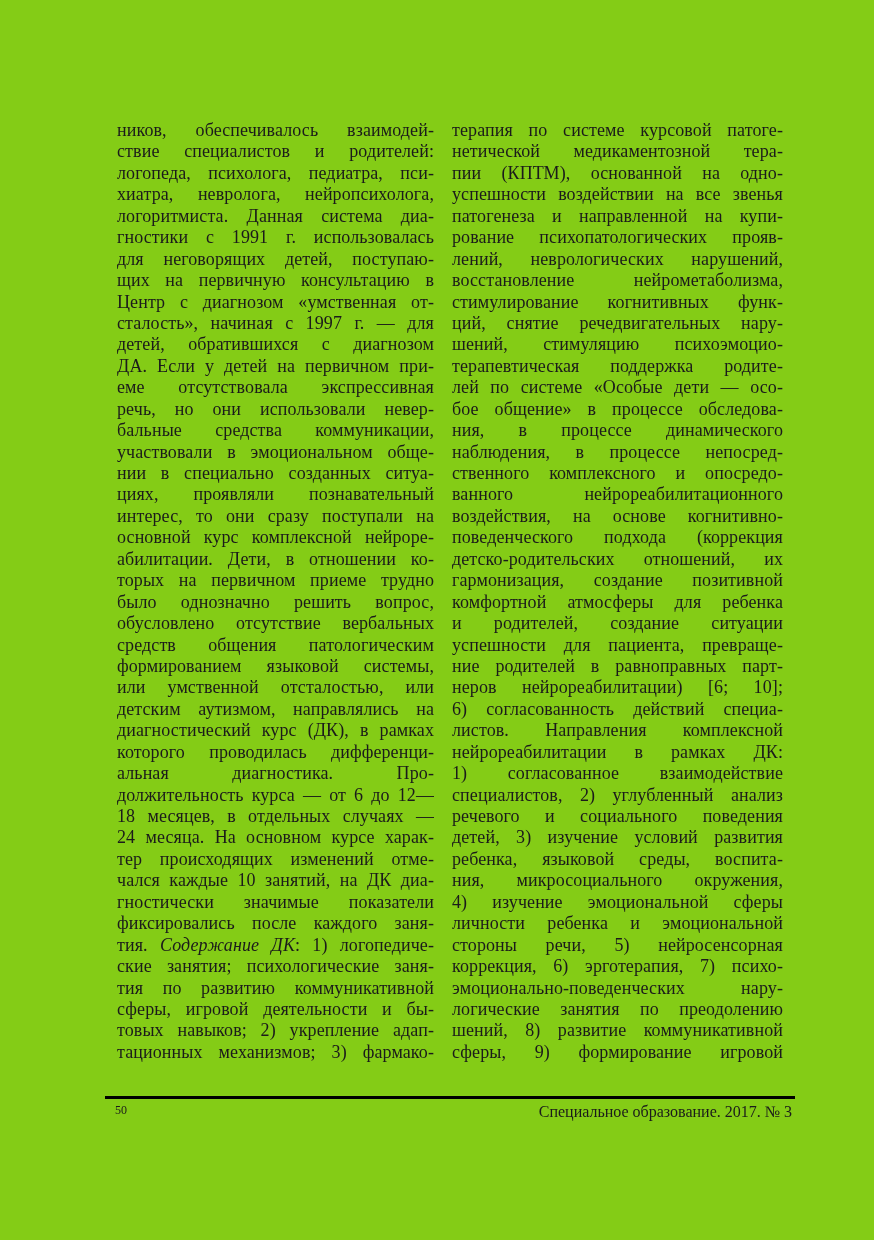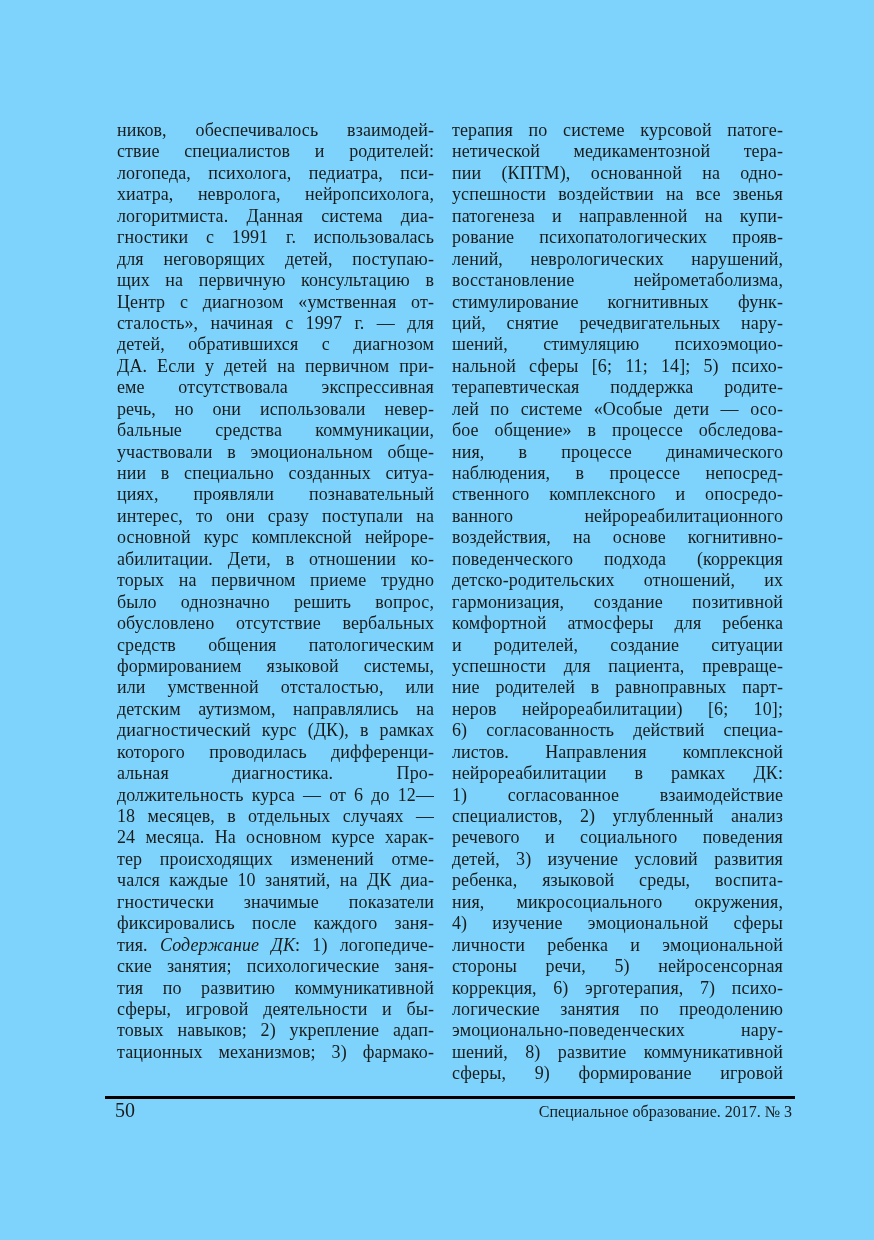--- a/index.html
+++ b/index.html
@@ -11,21 +11,21 @@
     height: 1240px;
     position: relative;
     background: #ffffff;
     font-family: "Liberation Serif", serif;
     color: #1b1b1b;
     overflow: hidden;
   }
   .page {
     position: absolute;
     inset: 0;
-    background: #7dd3fc;
+    background: #84cc16;
   }
   .columns {
     position: absolute;
     left: 117px;
     top: 120px;
     width: 666px;
     display: flex;
     justify-content: space-between;
   }
   .column {
@@ -50,21 +50,21 @@
     left: 105px;
     top: 1096px;
     width: 690px;
     height: 3px;
     background: #000000;
   }
   .footer-page-number {
     position: absolute;
     left: 115px;
     top: 1101px;
-    font-size: 20px;
+    font-size: 12px;
     line-height: 19px;
     text-align: center;
   }
   .footer-journal {
     position: absolute;
     right: 82px;
     top: 1102px;
     font-size: 16px;
     line-height: 19px;
     text-align: right;
@@ -127,21 +127,20 @@
         <div class="line">нетической медикаментозной тера-</div>
         <div class="line">пии (КПТМ), основанной на одно-</div>
         <div class="line">успешности воздействии на все звенья</div>
         <div class="line">патогенеза и направленной на купи-</div>
         <div class="line">рование психопатологических прояв-</div>
         <div class="line">лений, неврологических нарушений,</div>
         <div class="line">восстановление нейрометаболизма,</div>
         <div class="line">стимулирование когнитивных функ-</div>
         <div class="line">ций, снятие речедвигательных нару-</div>
         <div class="line">шений, стимуляцию психоэмоцио-</div>
-        <div class="line">нальной сферы [6; 11; 14]; 5) психо-</div>
         <div class="line">терапевтическая поддержка родите-</div>
         <div class="line">лей по системе «Особые дети — осо-</div>
         <div class="line">бое общение» в процессе обследова-</div>
         <div class="line">ния, в процессе динамического</div>
         <div class="line">наблюдения, в процессе непосред-</div>
         <div class="line">ственного комплексного и опосредо-</div>
         <div class="line">ванного нейрореабилитационного</div>
         <div class="line">воздействия, на основе когнитивно-</div>
         <div class="line">поведенческого подхода (коррекция</div>
         <div class="line">детско-родительских отношений, их</div>
@@ -157,22 +156,22 @@
         <div class="line">1) согласованное взаимодействие</div>
         <div class="line">специалистов, 2) углубленный анализ</div>
         <div class="line">речевого и социального поведения</div>
         <div class="line">детей, 3) изучение условий развития</div>
         <div class="line">ребенка, языковой среды, воспита-</div>
         <div class="line">ния, микросоциального окружения,</div>
         <div class="line">4) изучение эмоциональной сферы</div>
         <div class="line">личности ребенка и эмоциональной</div>
         <div class="line">стороны речи, 5) нейросенсорная</div>
         <div class="line">коррекция, 6) эрготерапия, 7) психо-</div>
+        <div class="line">эмоционально-поведенческих нару-</div>
         <div class="line">логические занятия по преодолению</div>
-        <div class="line">эмоционально-поведенческих нару-</div>
         <div class="line">шений, 8) развитие коммуникативной</div>
         <div class="line">сферы, 9) формирование игровой</div>
       </div>
   </div>
 
   <div class="footer-rule"></div>
 
   <div class="footer-page-number">50</div>
 
   <div class="footer-journal">Специальное образование. 2017. № 3</div>

